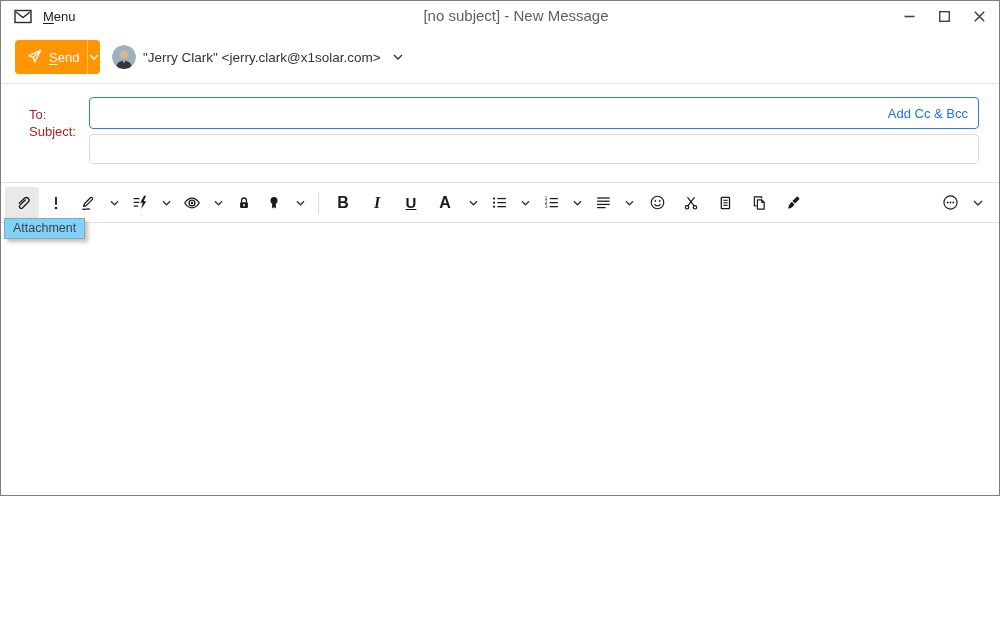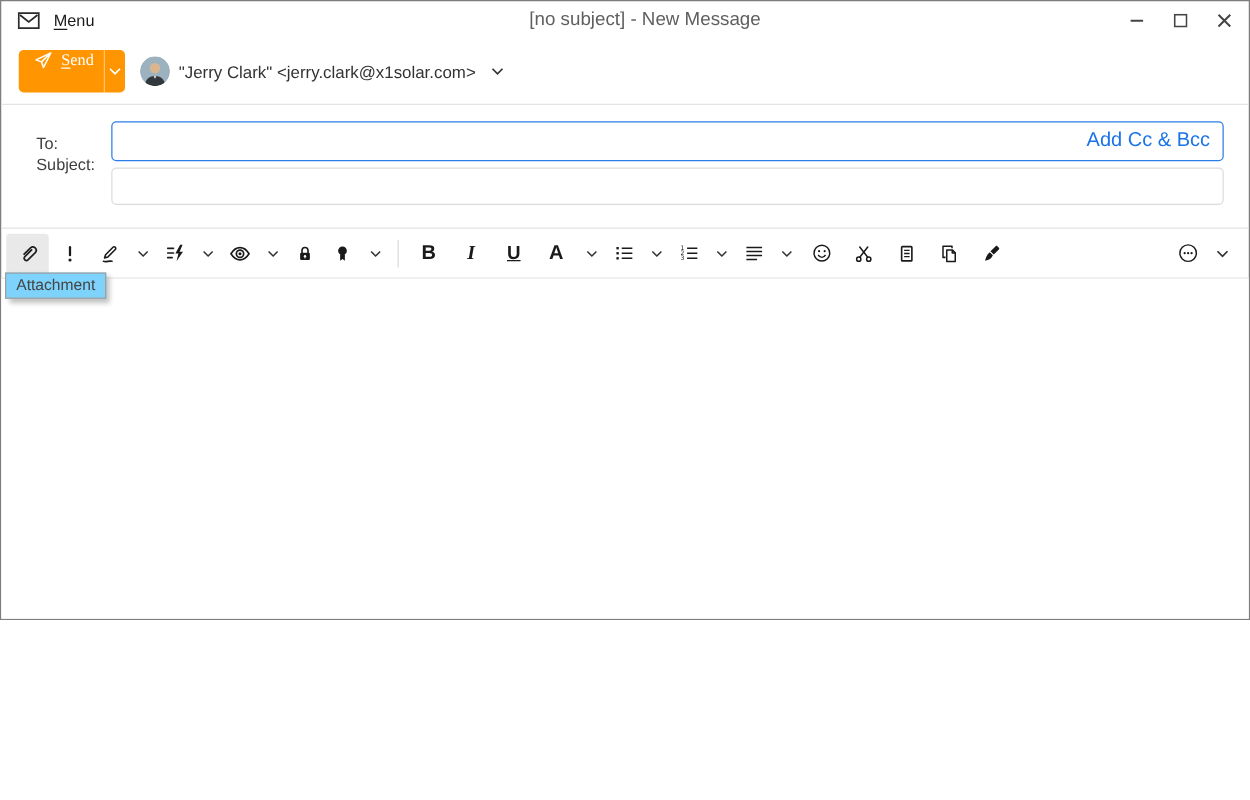--- a/index.html
+++ b/index.html
@@ -16,35 +16,35 @@
   .accel { text-decoration: underline; text-underline-offset: 2px; }
   .win-title { position:absolute; left:0; right:0; top:0; height:30px; line-height:30px;
     text-align:center; font-size:15px; color:#5f5f5f; pointer-events:none;padding-left:32px; }
   .win-controls { position:absolute; right:2px; top:0; height:30px; display:flex; }
   .win-btn { width:35px; height:30px; display:flex; align-items:center; justify-content:center; }
   .win-btn svg { stroke:#444; }
   
   .sendrow { position:absolute; left:0; top:30px; width:100%; height:52px; display:flex; align-items:center; }
   .send-btn { margin-left:14px; height:34px; width:85px; background: var(--accent,#ff9500);
     border:none; border-radius:4px; display:flex; align-items:center; color:#fff; font-size:13px; cursor:pointer; }
-  .send-main { display:flex; align-items:flex-start; gap:7px; padding:0 8px 0 11px; height:100%;font-family:Liberation Serif, serif; }
+  .send-main { display:flex; align-items:center; gap:7px; padding:0 8px 0 11px; height:100%; }
   .send-sep { width:1px; height:100%; background:rgba(255,255,255,.45); }
   .send-caret { width:20px; height:100%; display:flex; align-items:center; justify-content:center; }
   .avatar { margin-left:12px; width:24px; height:24px; border-radius:50%; overflow:hidden; flex:0 0 auto; }
   .sender { margin-left:7px; font-size:13.5px; color:#333; }
   .sender-caret { margin-left:12px; display:flex; align-items:center; }
   .hline { position:absolute; left:0; width:100%; height:1px; background:#e4e4e4; }
   
-  .field-label { position:absolute; left:28px; font-size:13px; color:#404040; }
+  .field-label { position:absolute; left:28px; font-size:13px; color:#b91c1c; }
   .to-box { position:absolute; left:88px; top:96px; width:890px; height:32px;
     border:1.5px solid var(--focus-blue,#2b7de9); border-radius:4px; background:#fff;
     display:flex; align-items:center; }
   .to-input { flex:1; border:none; outline:none; height:100%; padding:0 8px; font-size:13px;
     font-family:"Liberation Sans", sans-serif; background:transparent; }
-  .addcc { padding-right:10px; font-size:16px; color:var(--link-blue,#1a73e8); cursor:pointer; white-space:nowrap; }
+  .addcc { padding-right:10px; font-size:13px; color:var(--link-blue,#1a73e8); cursor:pointer; white-space:nowrap; }
   .subject-box { position:absolute; left:88px; top:133px; width:890px; height:30px;
     border:1px solid #d9dcde; border-radius:4px; background:#fff; display:flex; }
   .subject-input { flex:1; border:none; outline:none; padding:0 8px; font-size:13px;
     font-family:"Liberation Sans", sans-serif; background:transparent; border-radius:4px; }
   
   .toolbar { position:absolute; left:0; top:181px; width:100%; height:41px;
     border-top:1px solid #e4e4e4; border-bottom:1px solid #e4e4e4;
     display:flex; align-items:center; padding:0 10px 0 4px; }
   .tb-btn { height:32px; width:34px; border:none; background:transparent; border-radius:3px;
     display:flex; align-items:center; justify-content:center; cursor:pointer; color:#1f1f1f; }

